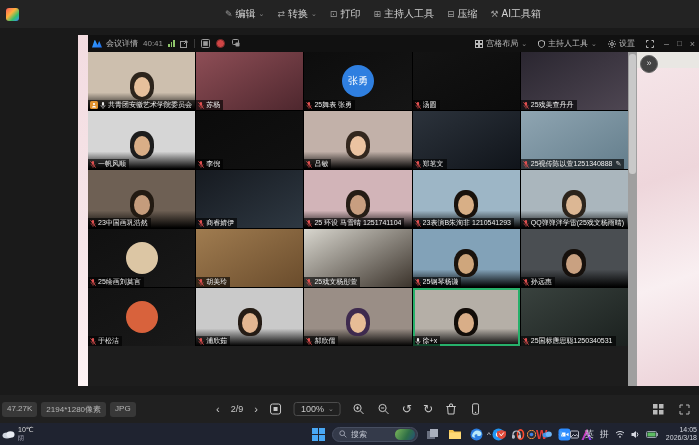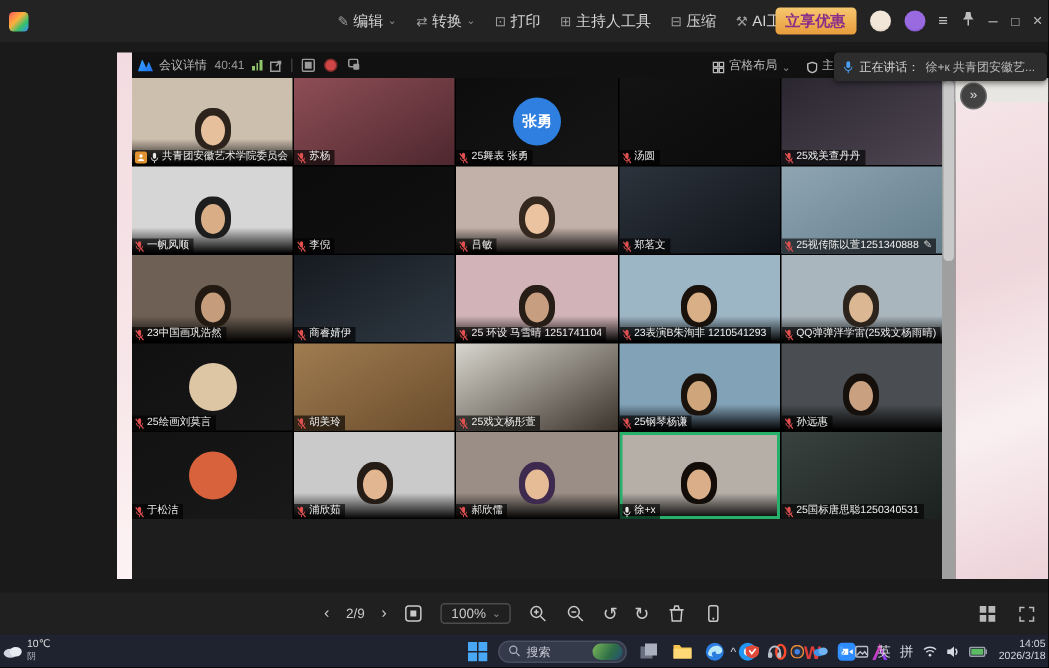--- a/index.html
+++ b/index.html
@@ -30,39 +30,39 @@
     background:linear-gradient(180deg,#f3dce1 0%,#f7e6e9 60%,#fdf3f4 100%);}
   #meeting-window{left:10px;top:0;width:540px;height:351px;background:#141414;}
   #m-header{left:10px;top:0;width:611px;height:17px;background:#111;display:flex;align-items:center;
     color:#b9b9b9;font-size:8px;padding:0 4px;box-sizing:border-box;}
   .m-logo{width:10px;height:8px;margin-right:4px;
     background:linear-gradient(135deg,#3aa7ff,#1d6ef0);clip-path:polygon(0 100%,28% 0,55% 70%,72% 20%,100% 100%);}
   .sig{display:inline-flex;align-items:flex-end;gap:1px;margin:0 5px;}
   .sig i{display:block;width:1.5px;background:#8fc66b;}
   .m-sep{width:1px;height:9px;background:#3a3a3a;margin:0 6px;}
   .rec-dot{width:7px;height:7px;border-radius:50%;background:#d04545;border:1.5px solid #7a2a2a;margin:0 6px;}
-  #m-header .hbtn{display:flex;align-items:flex-end;gap:3px;margin-left:11px;white-space:nowrap;}
+  #m-header .hbtn{display:flex;align-items:center;gap:3px;margin-left:11px;white-space:nowrap;}
   #m-header svg{display:block;}
   .m-winctl{margin-left:10px;display:flex;gap:8px;color:#9a9a9a;font-size:9px;}
   
   #m-grid{left:10px;top:17px;width:540px;height:294px;display:grid;
     grid-template-columns:repeat(5,1fr);grid-template-rows:repeat(5,58px);gap:1px;background:#000;}
   .tile{position:relative;overflow:hidden;background:#141414;}
   .tile.speaking{box-shadow:inset 0 0 0 2px #27b06a;}
   .t-label{position:absolute;left:0;bottom:0;max-width:100%;display:flex;align-items:center;gap:2px;
     background:rgba(0,0,0,.62);color:#eee;font-size:7px;line-height:10px;padding:0 3px 0 2px;
     white-space:nowrap;overflow:hidden;box-sizing:border-box;}
   .hostbadge{width:8px;height:8px;border-radius:1.5px;background:#e0922e;flex:0 0 auto;
     display:flex;align-items:center;justify-content:center;}
   .head{position:absolute;left:50%;transform:translateX(-50%);bottom:10px;width:24px;height:28px;}
   .hair{position:absolute;left:0;right:0;top:0;bottom:0;border-radius:46% 46% 42% 42%;}
   .face{position:absolute;left:4px;right:4px;top:5px;bottom:3px;border-radius:50%;}
   .circ-avatar{position:absolute;left:50%;top:50%;transform:translate(-50%,-50%);
     width:32px;height:32px;border-radius:50%;display:flex;align-items:center;justify-content:center;
-    color:#fff;font-size:10px;font-weight:bold;}
+    color:#fff;font-size:10px;font-weight:normal;}
   .editpen{color:#ddd;font-size:7px;margin-left:1px;}
   
   #m-scroll{left:550px;top:17px;width:9px;height:334px;background:#9f9f9f;}
   #m-scroll .thumb{position:absolute;left:1px;top:2px;width:7px;height:120px;background:#c9c9c9;border-radius:3px;}
   #right-panel{left:559px;top:17px;width:62px;height:334px;
     background:linear-gradient(160deg,#f6e7ea 0%,#eed6db 38%,#f9eff1 68%,#ecd2d8 100%);}
   .band{position:absolute;left:0;top:0;width:62px;height:16px;background:#e9e7e3;}
   .collapse-btn{position:absolute;left:3px;top:3px;width:16px;height:16px;border-radius:50%;
     background:#424242;border:1px solid #6a6a6a;color:#ddd;font-size:9px;line-height:15px;text-align:center;}
   #m-belowgrid{left:10px;top:311px;width:540px;height:40px;background:#1d1d1d;}
@@ -130,35 +130,20 @@
         </div>
         <div class="menu-item">
           <span class="menu-glyph">⊟</span>
           <span>压缩</span>
         </div>
         <div class="menu-item">
           <span class="menu-glyph">⚒</span>
           <span>AI工具箱</span>
         </div>
       </div>
-    <div id="tb-right">
-      <div class="promo">立享优惠</div>
-      <div class="avatar-dot av1"></div>
-      <div class="avatar-dot av2"></div>
-      <div class="winglyph">≡</div>
-      <div>
-        <svg width="9" height="11" viewBox="0 0 9 11">
-            <path d="M3 1h3l.5 3 1.5 2H1l1.5-2z" fill="#bdbdbd"></path>
-            <line x1="4.5" y1="6" x2="4.5" y2="10" stroke="#bdbdbd" stroke-width="1"></line>
-          </svg>
-      </div>
-      <div class="winglyph">–</div>
-      <div class="winglyph" style="font-size:9px;">□</div>
-      <div class="winglyph">×</div>
-    </div>
   </div>
 
   <div class="abs" id="photo">
     <div class="abs pink-strip"></div>
     <div class="abs" id="meeting-window"></div>
 
     <div class="abs" id="m-header">
       <div class="m-logo"></div>
       <span>会议详情</span>
       <span style="margin-left:5px;color:#9a9a9a;">40:41</span>
@@ -621,31 +606,27 @@
     <div class="abs" id="m-scroll">
         <div class="thumb"></div>
       </div>
 
     <div class="abs" id="right-panel">
       <div class="band"></div>
       <div class="collapse-btn">»</div>
     </div>
   </div>
 
-  <div class="abs" id="toast">
-    <svg width="7" height="10" viewBox="0 0 10 13">
-        <rect x="3.2" y="0.5" width="3.6" height="6.5" rx="1.8" fill="#4a9ff5"></rect>
-        <path d="M1.5 5.8a3.5 3.5 0 0 0 7 0" stroke="#4a9ff5" fill="none"></path>
-        <line x1="5" y1="9.6" x2="5" y2="12" stroke="#4a9ff5"></line>
-      </svg>
-    <span>正在讲话：</span>
-    <span style="color:#bdbdbd;">徐+к 共青团安徽艺...</span>
-  </div>
 
   <div class="abs" id="v-toolbar">
+    <div class="badges" id="badge-box">
+        <span class="badge">47.27K</span>
+        <span class="badge">2194*1280像素</span>
+        <span class="badge">JPG</span>
+      </div>
     <div id="v-center">
       <span class="navarrow">‹</span>
       <span class="pagenum">2/9</span>
       <span class="navarrow">›</span>
       <span class="vt-icon">
           <svg width="12" height="12" viewBox="0 0 12 12" fill="none" stroke="#c9c9c9">
             <rect x="1" y="1" width="10" height="10" rx="2"></rect>
             <rect x="4" y="4" width="4" height="4" fill="#c9c9c9" stroke="none"></rect>
           </svg>
         </span>

